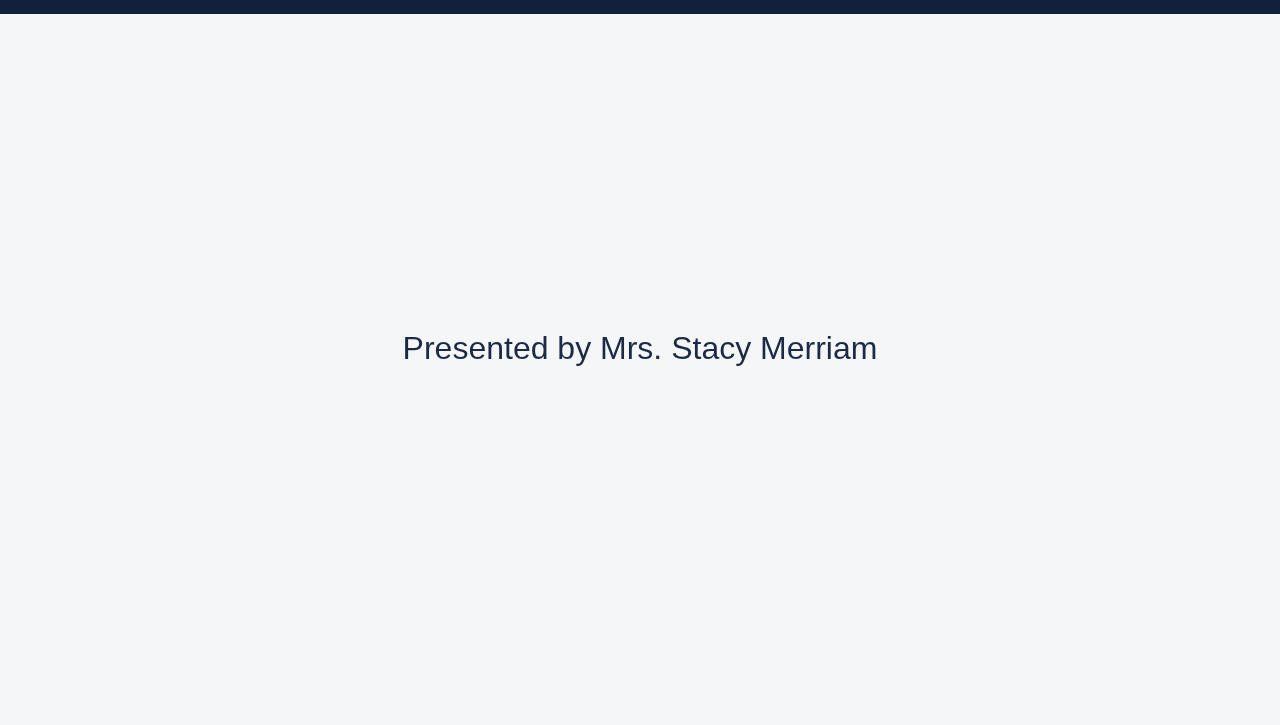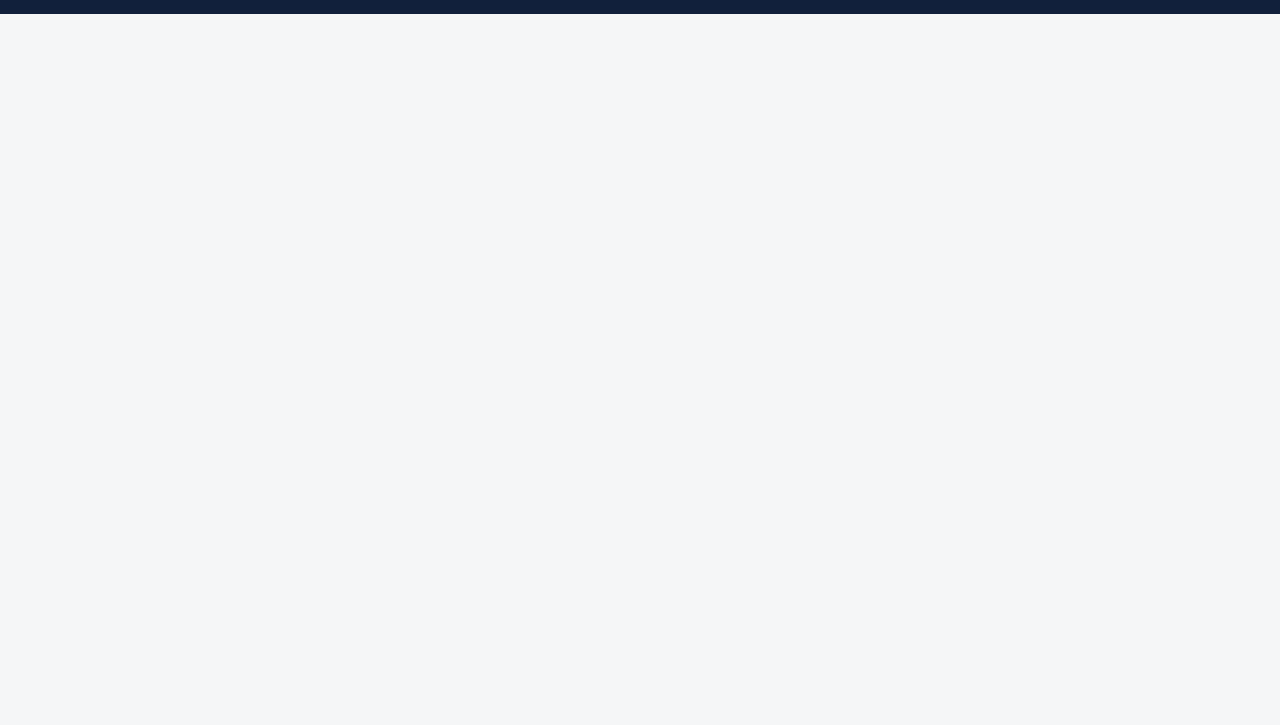--- a/index.html
+++ b/index.html
@@ -94,16 +94,17 @@
 
 <div id="app">
 
   <div class="top-bar">
     <span class="top-bar-label"></span>
     <div class="top-bar-divider"></div>
   </div>
 
   <div class="slide-canvas">
     <div class="slide-content">
+      <p class="slide-subtitle">Presented by Mrs. Stacy Merriam</p>
     </div>
   </div>
 
 </div>
 
 </body></html>

